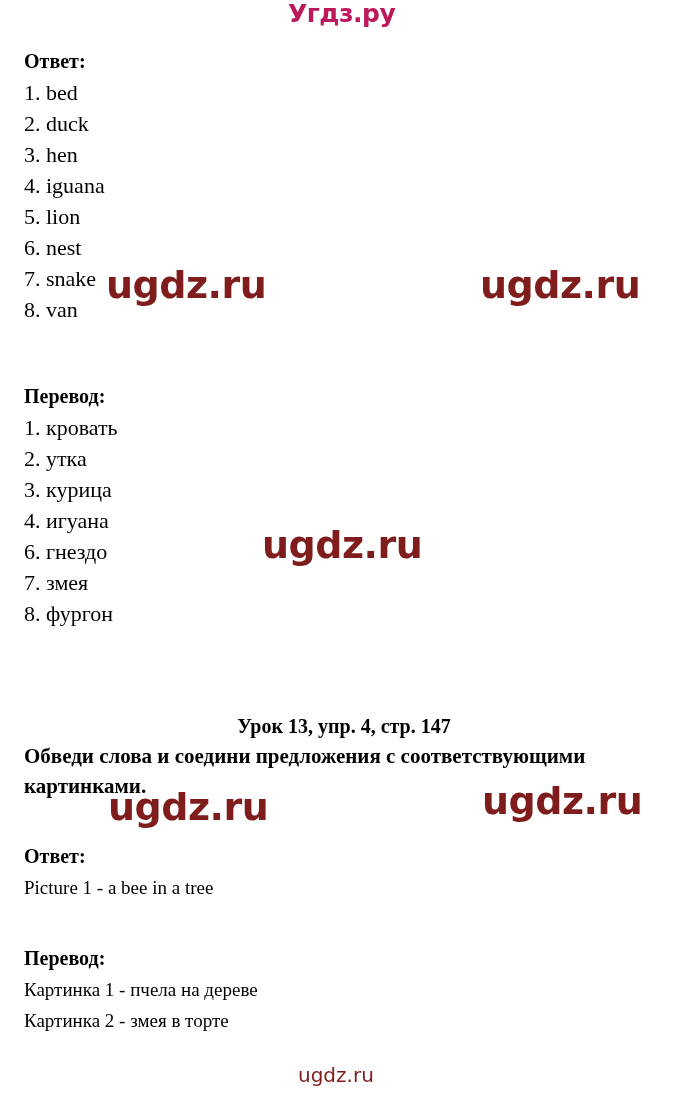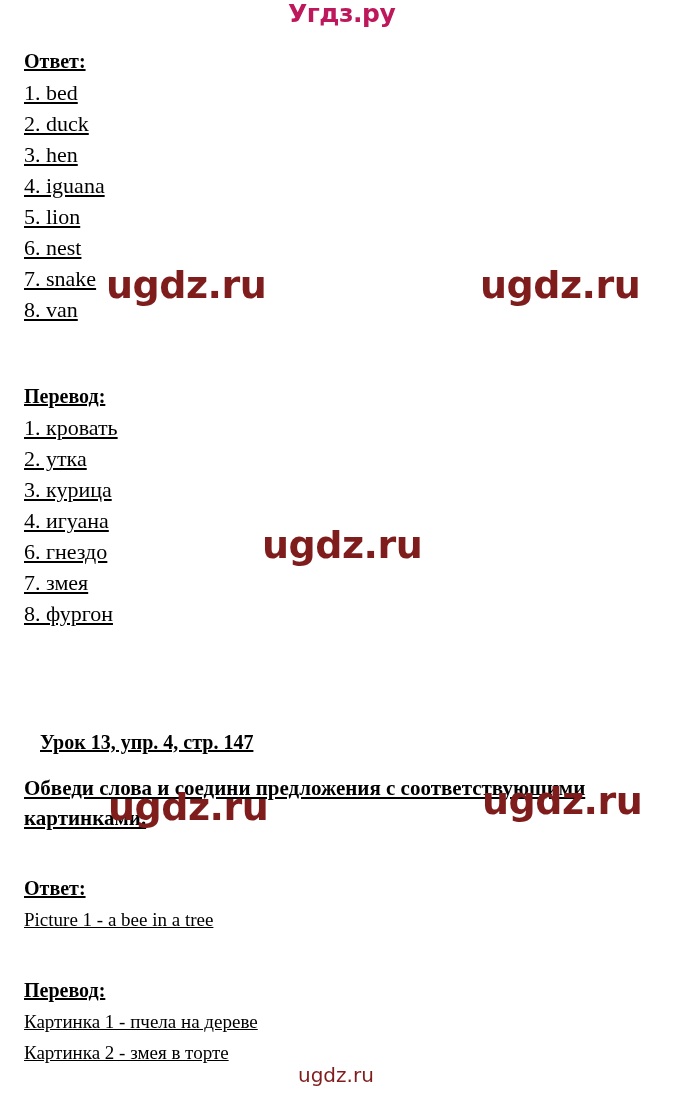--- a/index.html
+++ b/index.html
@@ -29,21 +29,20 @@
     line-height: 28px;
     white-space: nowrap;
   }
 
   
   .content {
     position: absolute;
     left: 24px;
     top: 46px;
     width: 640px;
-    text-decoration: underline;
   }
 
   .section-heading {
     font-weight: bold;
     font-size: 20px;
     line-height: 30px;
     margin: 0 0 1px 0;
     white-space: nowrap;
   }
 
@@ -59,22 +58,23 @@
   }
 
   .gap-lg { height: 56px; }
   .gap-md { height: 40px; }
   .gap-sm { height: 26px; }
 
   .task-title {
     font-weight: bold;
     font-size: 20px;
     line-height: 30px;
-    margin: 16px;
+    margin: 0;
     white-space: nowrap;
+    text-align: center;
   }
   .task-prompt {
     font-weight: bold;
     font-size: 21px;
     line-height: 30px;
     margin: 0;
     width: 640px;
   }
 
   .answer-line {

